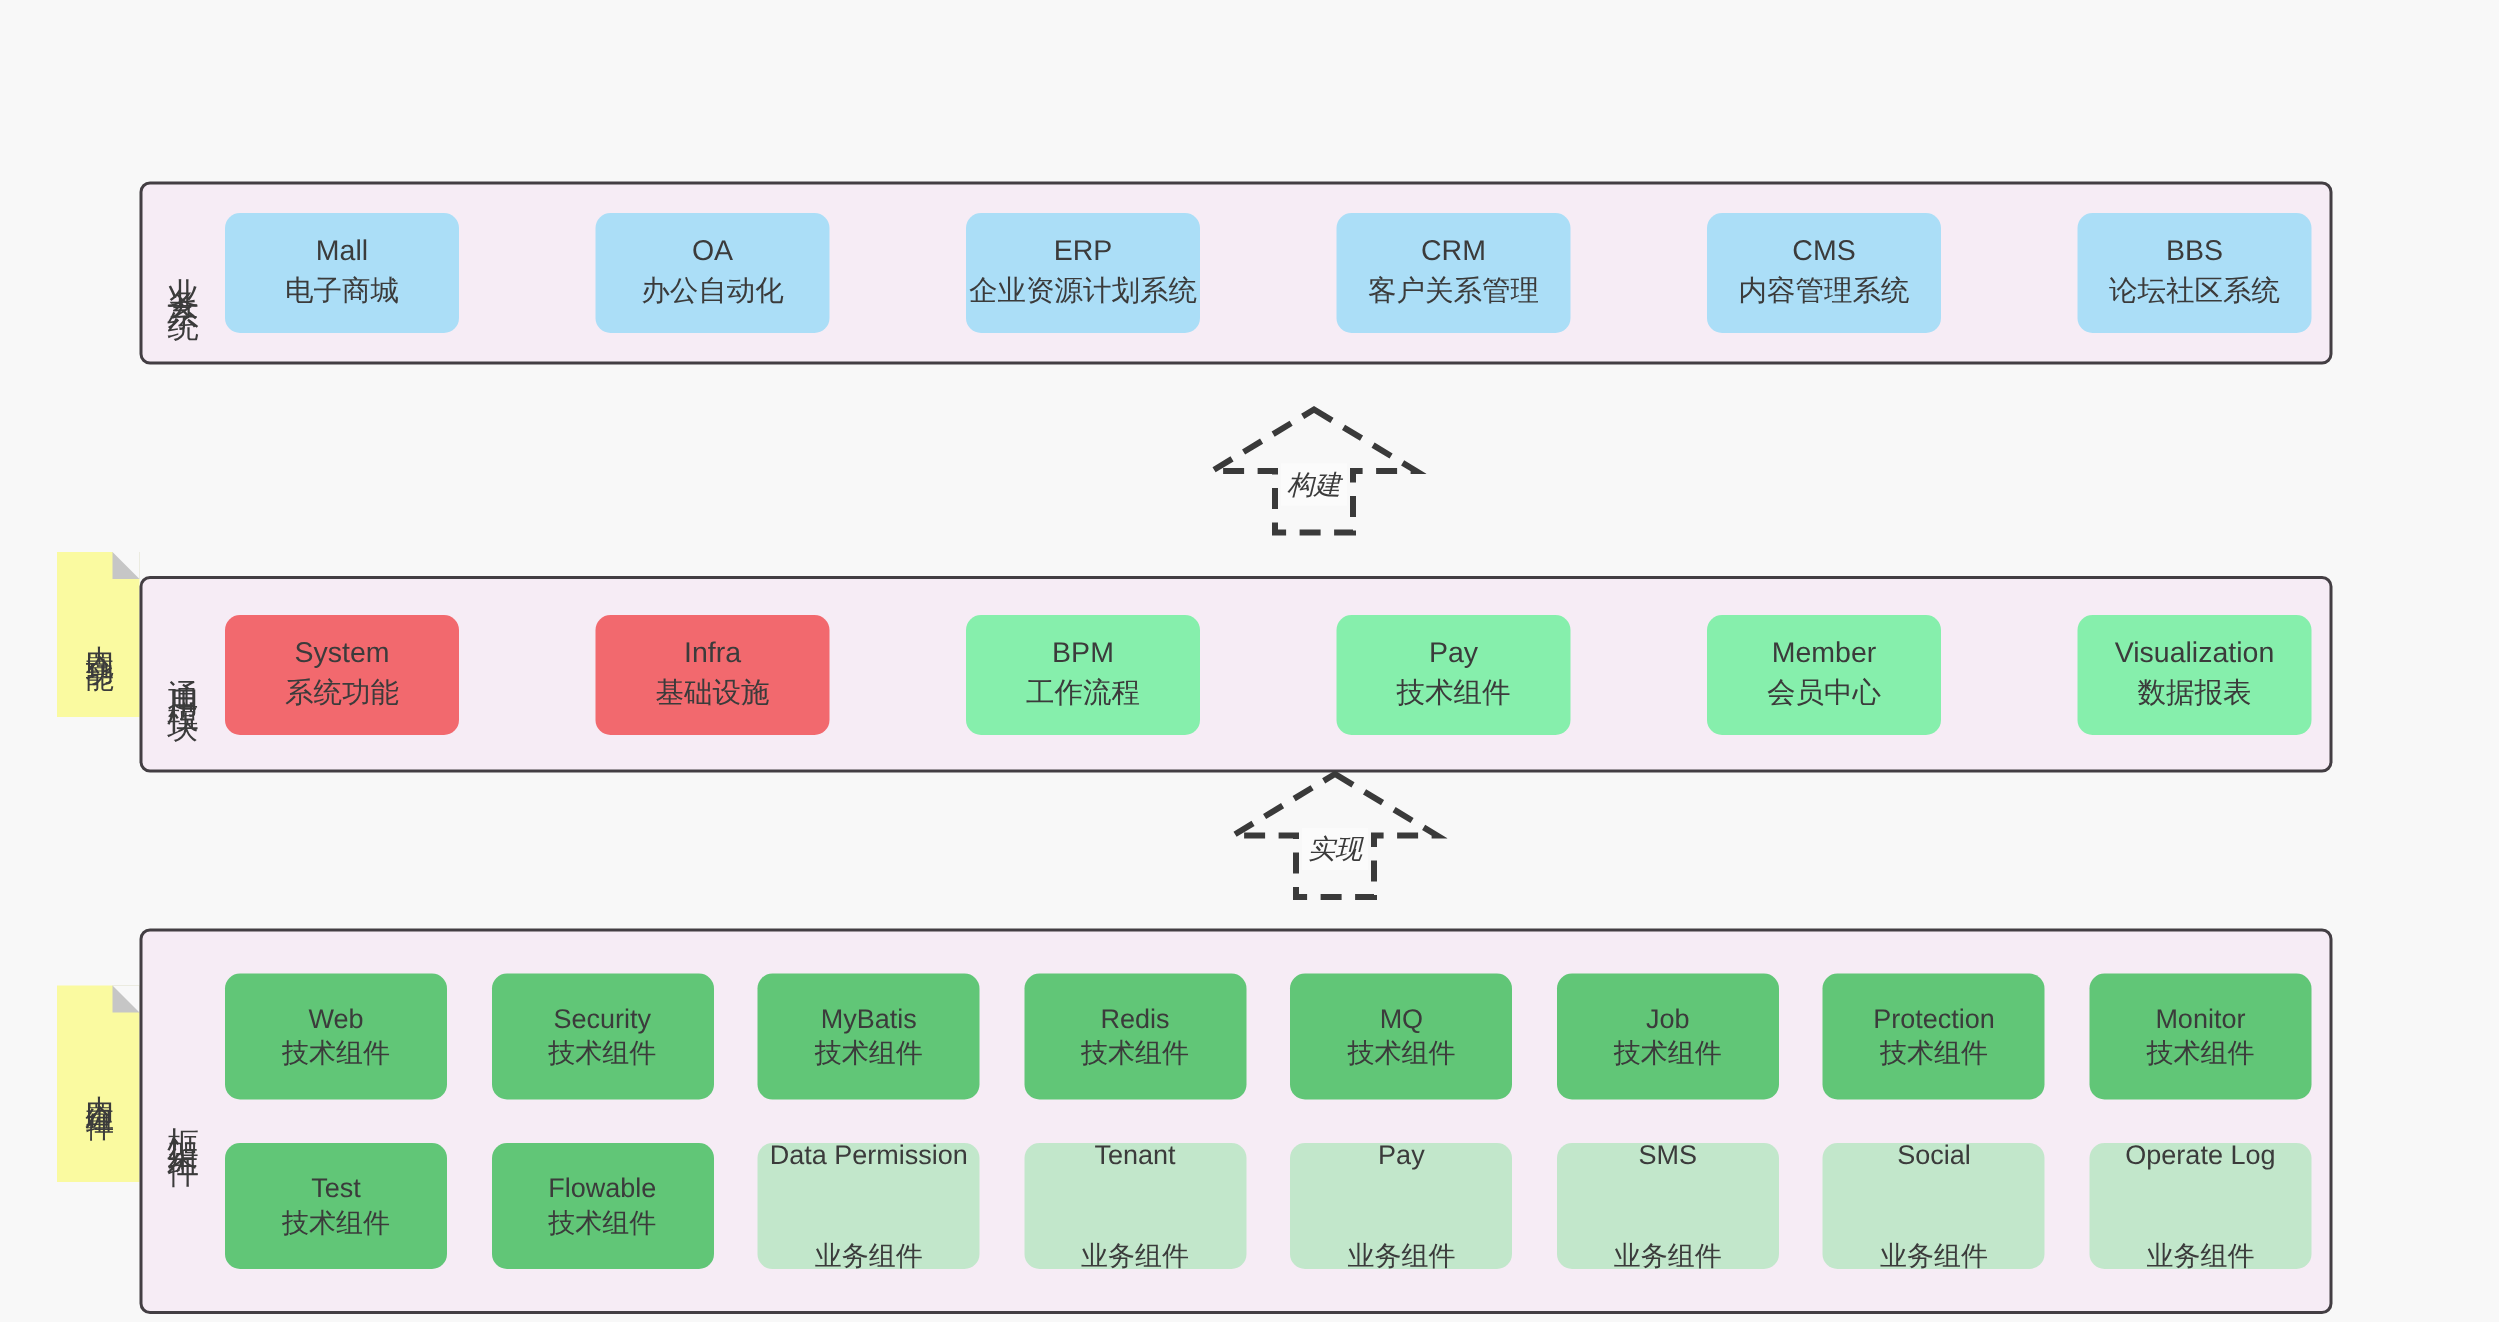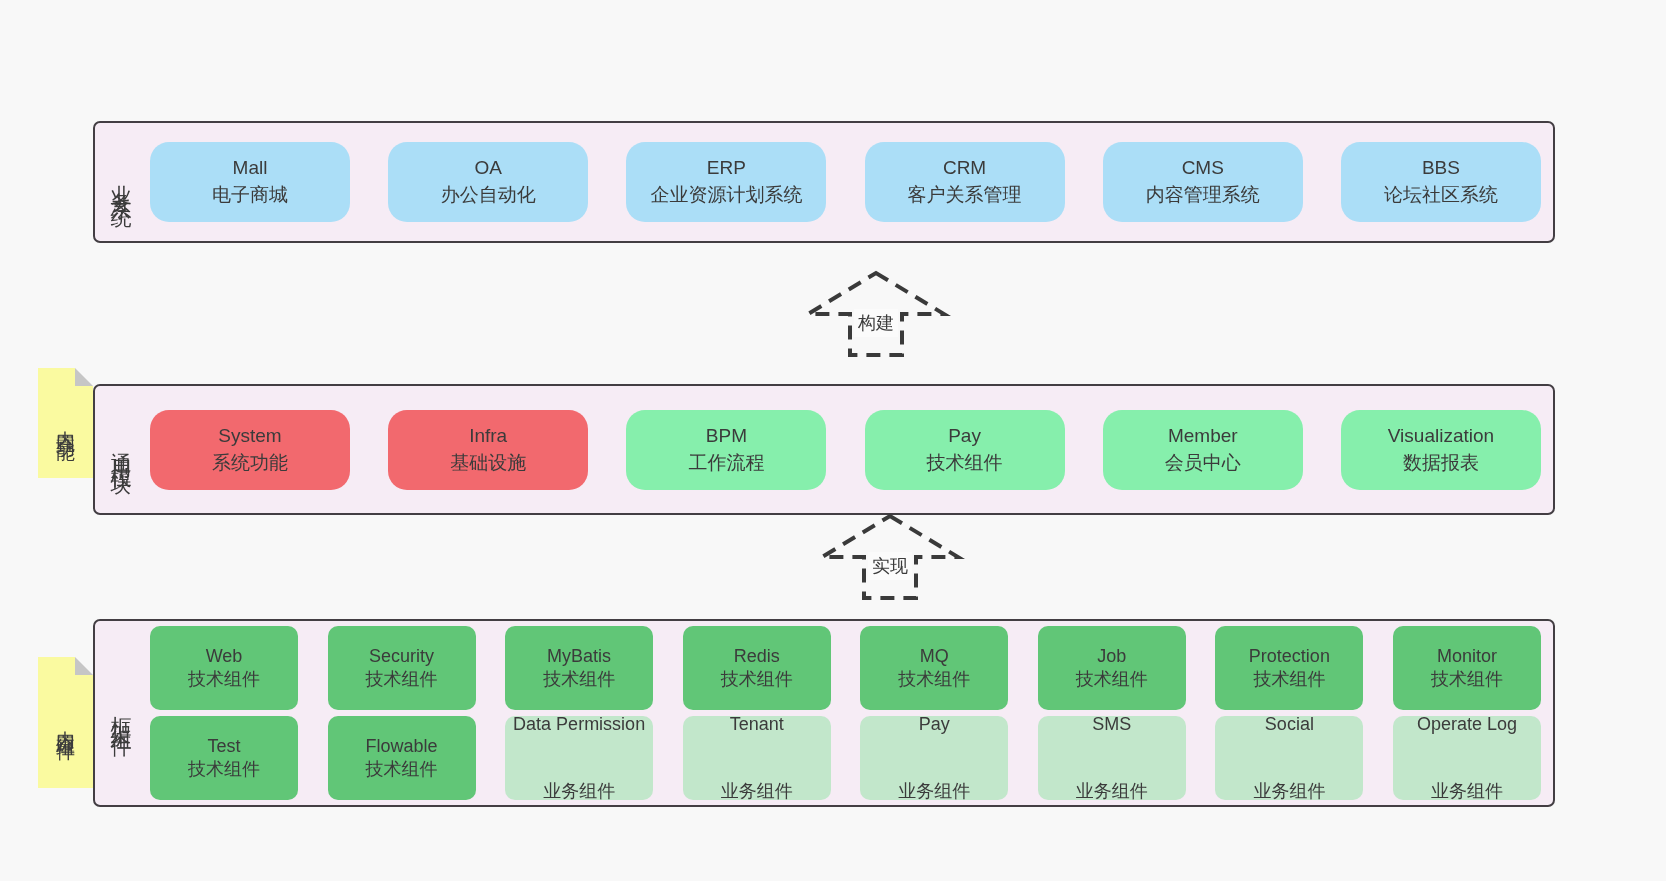--- a/index.html
+++ b/index.html
@@ -16,21 +16,21 @@
   .panel {
     position: absolute;
     left: 93px; width: 1462px;
     background: #f6ecf5;
     border: 2px solid #433e43;
     border-radius: 7px;
     box-sizing: border-box;
   }
   .panel-business   { top: 121px; height: 122px; }
   .panel-modules    { top: 384px; height: 131px; }
-  .panel-components { top: 619px; height: 188px; }
+  .panel-components { top: 619px; height: 257px; }
 
   .side-label {
     position: absolute;
     left: 12px; top: 50%;
     transform: translateY(-50%);
     writing-mode: vertical-rl;
     text-orientation: upright;
     font-size: 21px;
     letter-spacing: 7px;
     color: #3b3b3b;
@@ -52,21 +52,21 @@
     border-radius: 10px;
     display: flex;
     flex-direction: column;
     align-items: center;
     justify-content: center;
     text-align: center;
     line-height: 1.4;
     font-size: 19px;
     color: #3b3b3b;
   }
-  .panel-business .box, .panel-modules .box { width: 200px; height: 80px; border-radius: 19px; }
+  .panel-business .box, .panel-modules .box { width: 156px; height: 80px; }
   .panel-components .box { width: 148px; height: 84px; font-size: 18px; line-height: 1.28; }
 
   .box.blue       { background: #abdef7; }
   .box.red        { background: #f2696e; }
   .box.pink       { background: #86efac; }
   .box.green      { background: #61c677; }
   .box.lightgreen { background: #c2e7cb; gap: 44px; }
 
   
   .sticky {
@@ -90,21 +90,21 @@
     transform: translate(-50%, -50%);
     writing-mode: vertical-rl;
     text-orientation: upright;
     font-size: 19px;
     letter-spacing: 4px;
     white-space: nowrap;
     color: #3b3b3b;
   }
 
   
-  .arrow { position: absolute; width: 150px; height: 88px; }
+  .arrow { position: absolute; width: 150px; height: 88px; font-style: italic; }
   .arrow-build     { left: 801px; top: 270px; }
   .arrow-implement { left: 815px; top: 513px; }
   .arrow svg { display: block; width: 100%; height: 100%; }
   .arrow-path {
     fill: none;
     stroke: #3a3a3a;
     stroke-width: 4;
     stroke-dasharray: 14 9;
   }
   .arrow-label {

